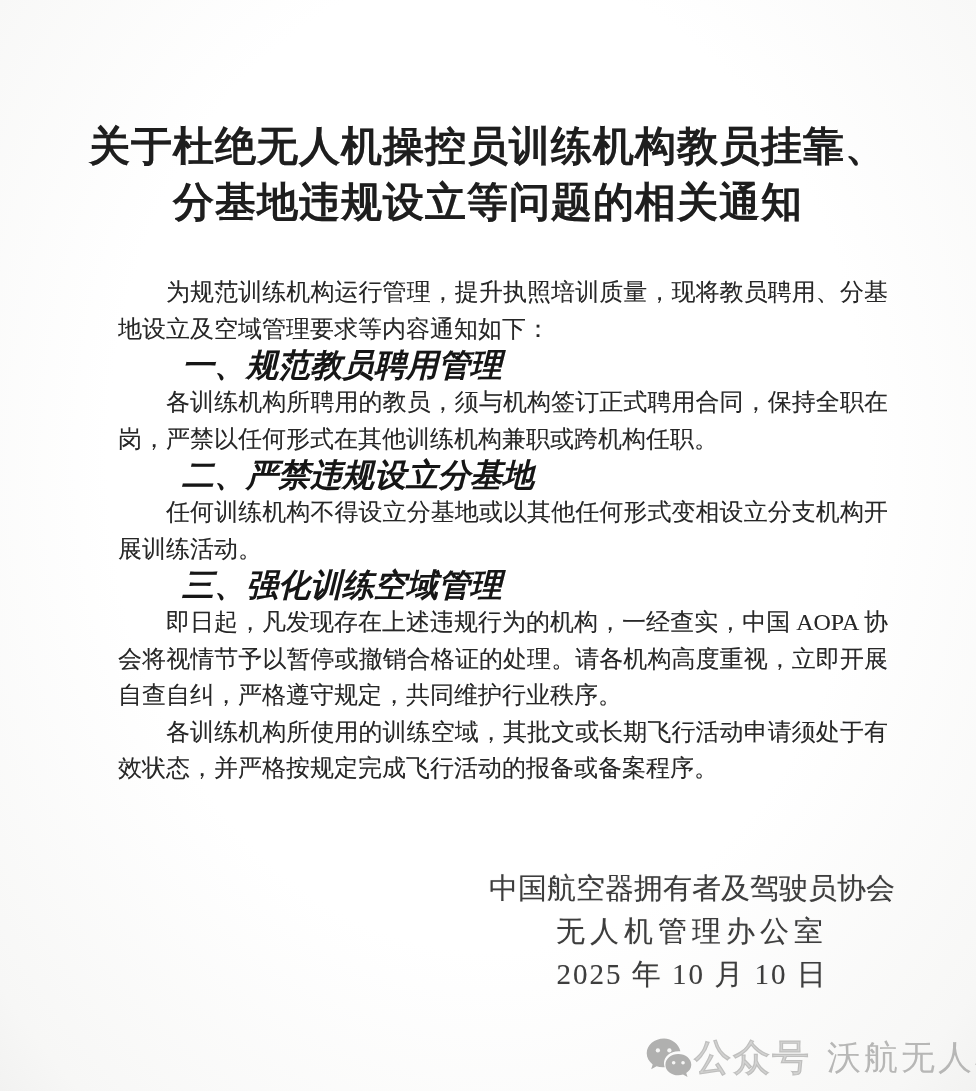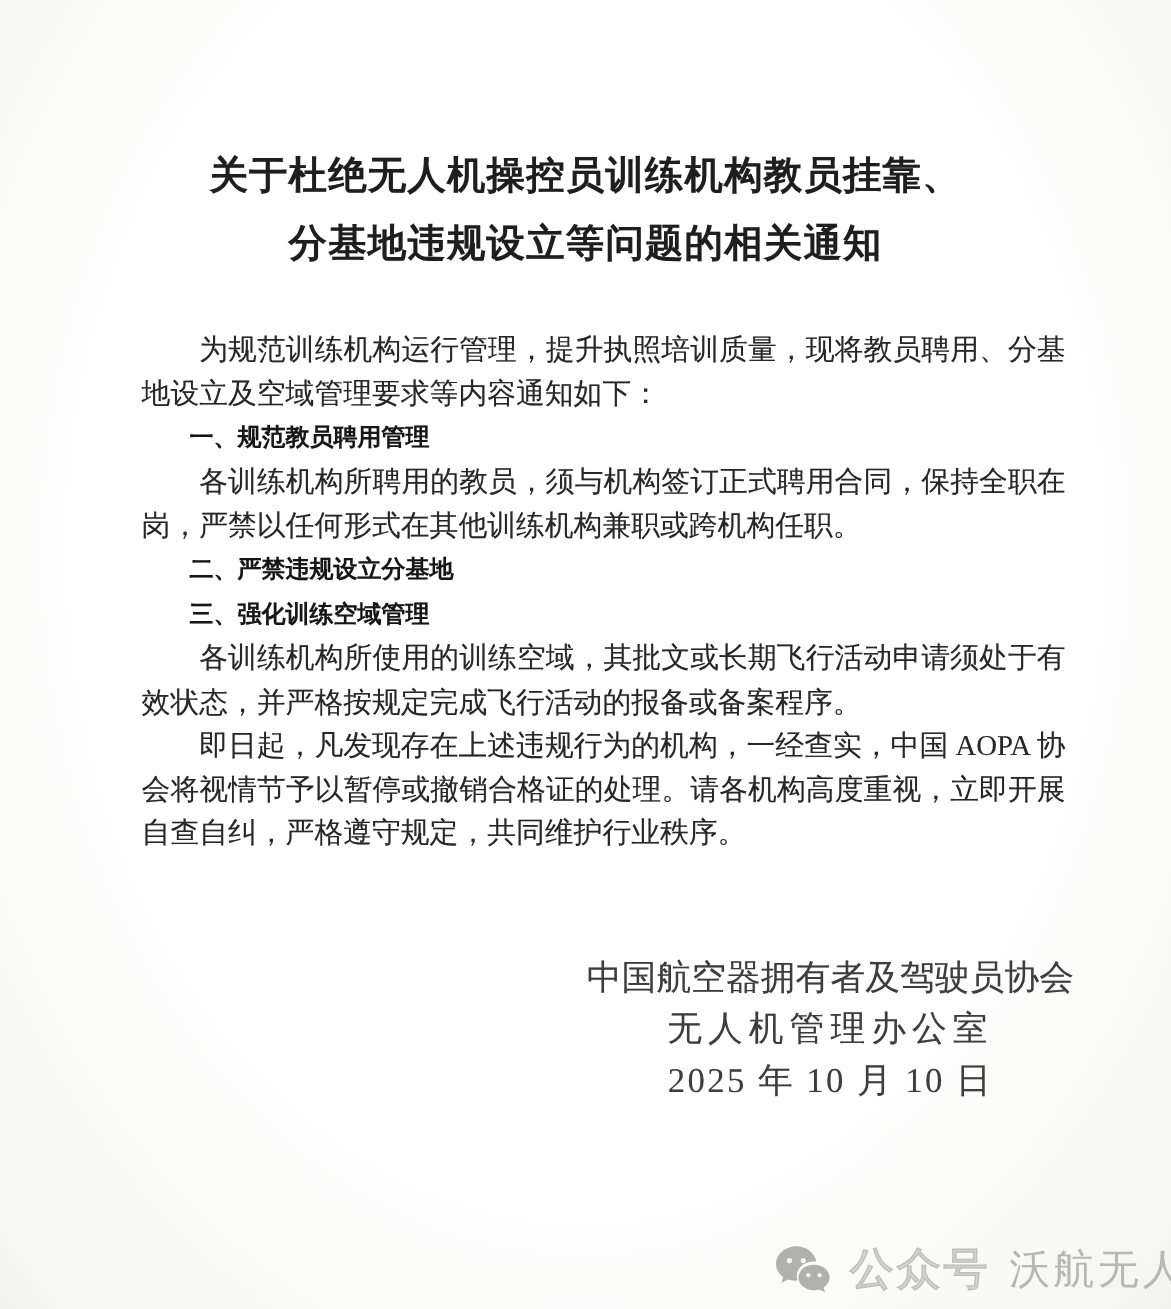--- a/index.html
+++ b/index.html
@@ -5,53 +5,54 @@
   html,body{margin:0;padding:0;background:#e9e9e9;}
   .page{
     width:976px;height:1091px;position:relative;margin:0 auto;
     background:radial-gradient(ellipse at 50% 42%, #ffffff 55%, #f7f7f6 92%, #f2f2f1 100%);
     font-family:"Liberation Serif","DejaVu Serif",serif;
     color:#2d2d2d;overflow:hidden;
   }
   .title-block{
     margin:118px 60px 0;text-align:center;
     font-family:"Liberation Sans","DejaVu Sans",sans-serif;
-    font-weight:700;font-size:32px;line-height:56px;color:#1e1e1e;
+    font-weight:700;font-size:41px;line-height:56px;color:#1e1e1e;
     letter-spacing:1px;
     text-shadow:0 0 .6px rgba(40,40,40,.4);
   }
   .content{
     margin:44px 88px 0 118px;width:770px;box-sizing:border-box;
     font-size:24px;line-height:36.5px;text-align:justify;
     color:#272727;text-shadow:0 0 .6px rgba(60,60,60,.35);
   }
   .content p{margin:0;}
   .p-indent{text-indent:2em;}
   .section-heading{
     font-weight:700;text-indent:2em;margin:6px 0 2px 0;
-    color:#161616;font-size:20px;line-height:37px;
+    color:#161616;font-size:32px;line-height:37px;
     font-family:"Liberation Serif","DejaVu Serif",serif;
+    font-style:italic;
   }
   .closing{margin-top:46px;}
   .signature{
     position:relative;z-index:2;
     margin:80px 64px 0 auto;width:440px;text-align:center;
     font-size:29px;line-height:43px;color:#3d3d3d;
     text-shadow:0 0 .7px rgba(80,80,80,.35);
   }
   .sig-office{letter-spacing:5px;}
   .sig-date{letter-spacing:2px;}
   .watermark{
     position:absolute;left:646px;top:1033px;z-index:1;
     display:flex;align-items:center;white-space:nowrap;
     font-family:"Liberation Sans","DejaVu Sans",sans-serif;
   }
   .wm-icon{width:46px;height:42px;flex:0 0 auto;opacity:.85;}
   .wm-label{
-    font-size:37px;margin-left:16px;color:#d3d3d2;
+    font-size:37px;margin-left:2px;color:#d3d3d2;
     -webkit-text-stroke:1.2px #bfbfbe;letter-spacing:2px;text-align:center;
   }
   .wm-brand{
     font-size:34px;margin-left:16px;color:#b7b7b6;letter-spacing:3px;
   }
 </style>
 </head>
 <body>
 
 <div class="page">
@@ -61,25 +62,26 @@
     <div>分基地违规设立等问题的相关通知</div>
   </div>
 
   <div class="content">
     <p class="p-indent">为规范训练机构运行管理，提升执照培训质量，现将教员聘用、分基地设立及空域管理要求等内容通知如下：</p>
 
     <p class="section-heading">一、规范教员聘用管理</p>
     <p class="p-indent">各训练机构所聘用的教员，须与机构签订正式聘用合同，保持全职在岗，严禁以任何形式在其他训练机构兼职或跨机构任职。</p>
 
     <p class="section-heading">二、严禁违规设立分基地</p>
+    <p class="p-indent">任何训练机构不得设立分基地或以其他任何形式变相设立分支机构开展训练活动。</p>
 
     <p class="section-heading">三、强化训练空域管理</p>
+    <p class="p-indent closing">即日起，凡发现存在上述违规行为的机构，一经查实，中国 AOPA 协会将视情节予以暂停或撤销合格证的处理。请各机构高度重视，立即开展自查自纠，严格遵守规定，共同维护行业秩序。</p>
+
     <p class="p-indent">各训练机构所使用的训练空域，其批文或长期飞行活动申请须处于有效状态，并严格按规定完成飞行活动的报备或备案程序。</p>
-
-    <p class="p-indent closing">即日起，凡发现存在上述违规行为的机构，一经查实，中国 AOPA 协会将视情节予以暂停或撤销合格证的处理。请各机构高度重视，立即开展自查自纠，严格遵守规定，共同维护行业秩序。</p>
   </div>
 
   <div class="signature">
     <div>中国航空器拥有者及驾驶员协会</div>
     <div class="sig-office">无人机管理办公室</div>
     <div class="sig-date">2025 年 10 月 10 日</div>
   </div>
 
   <div class="watermark">
     <svg class="wm-icon" viewBox="0 0 64 58" aria-hidden="true">

